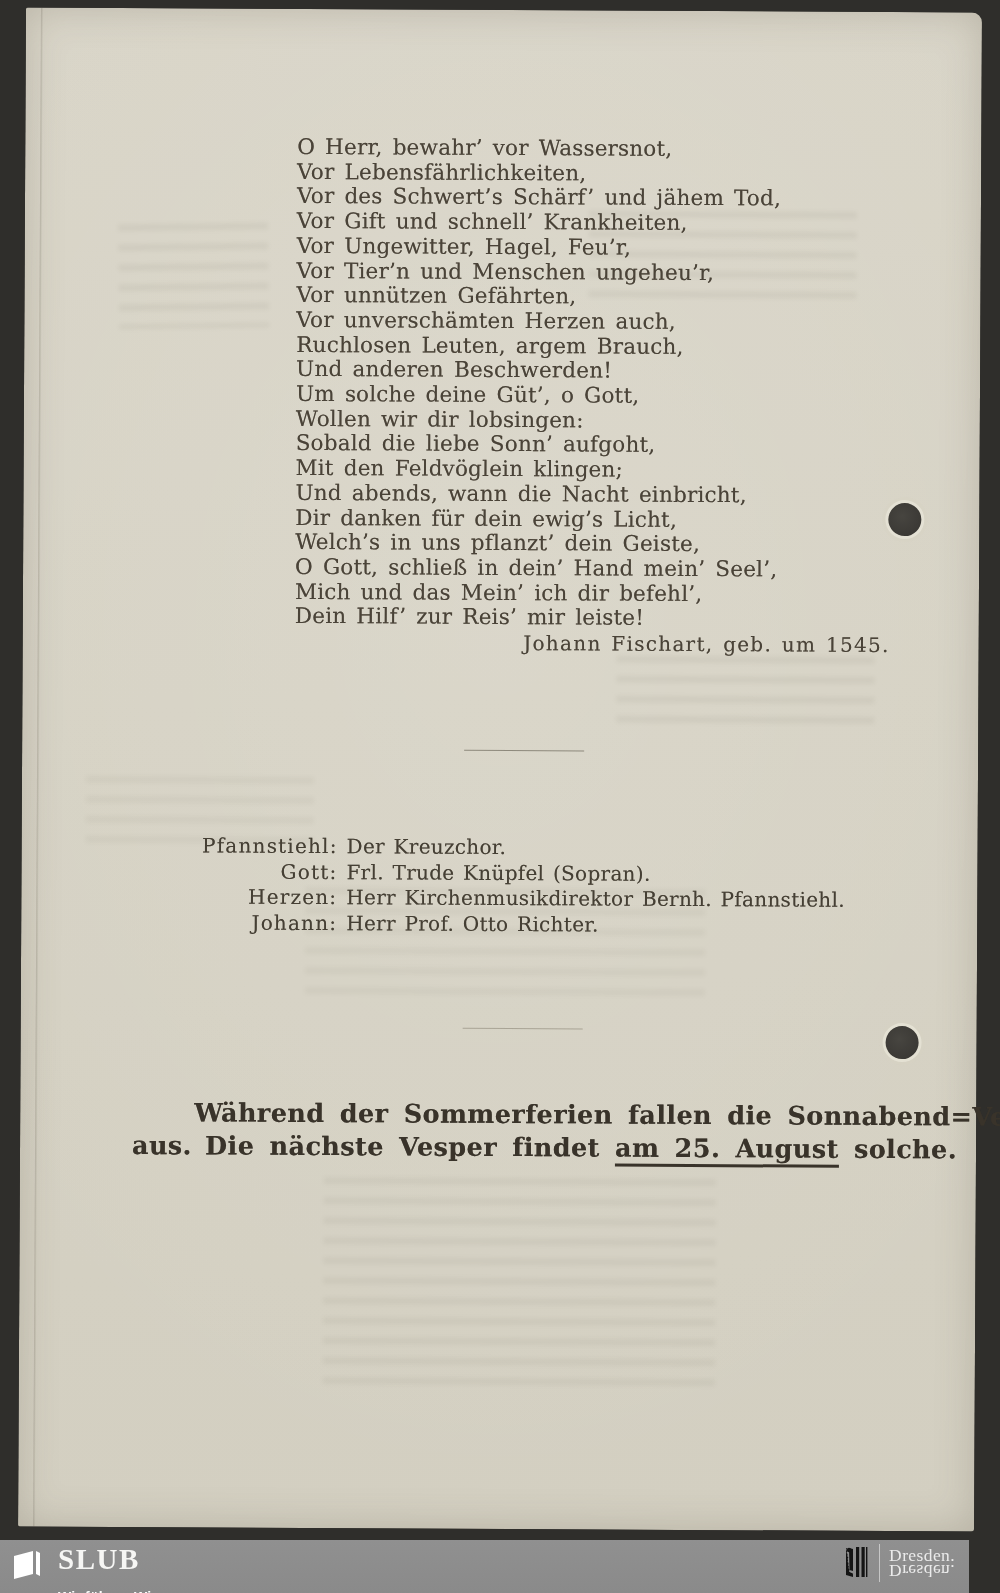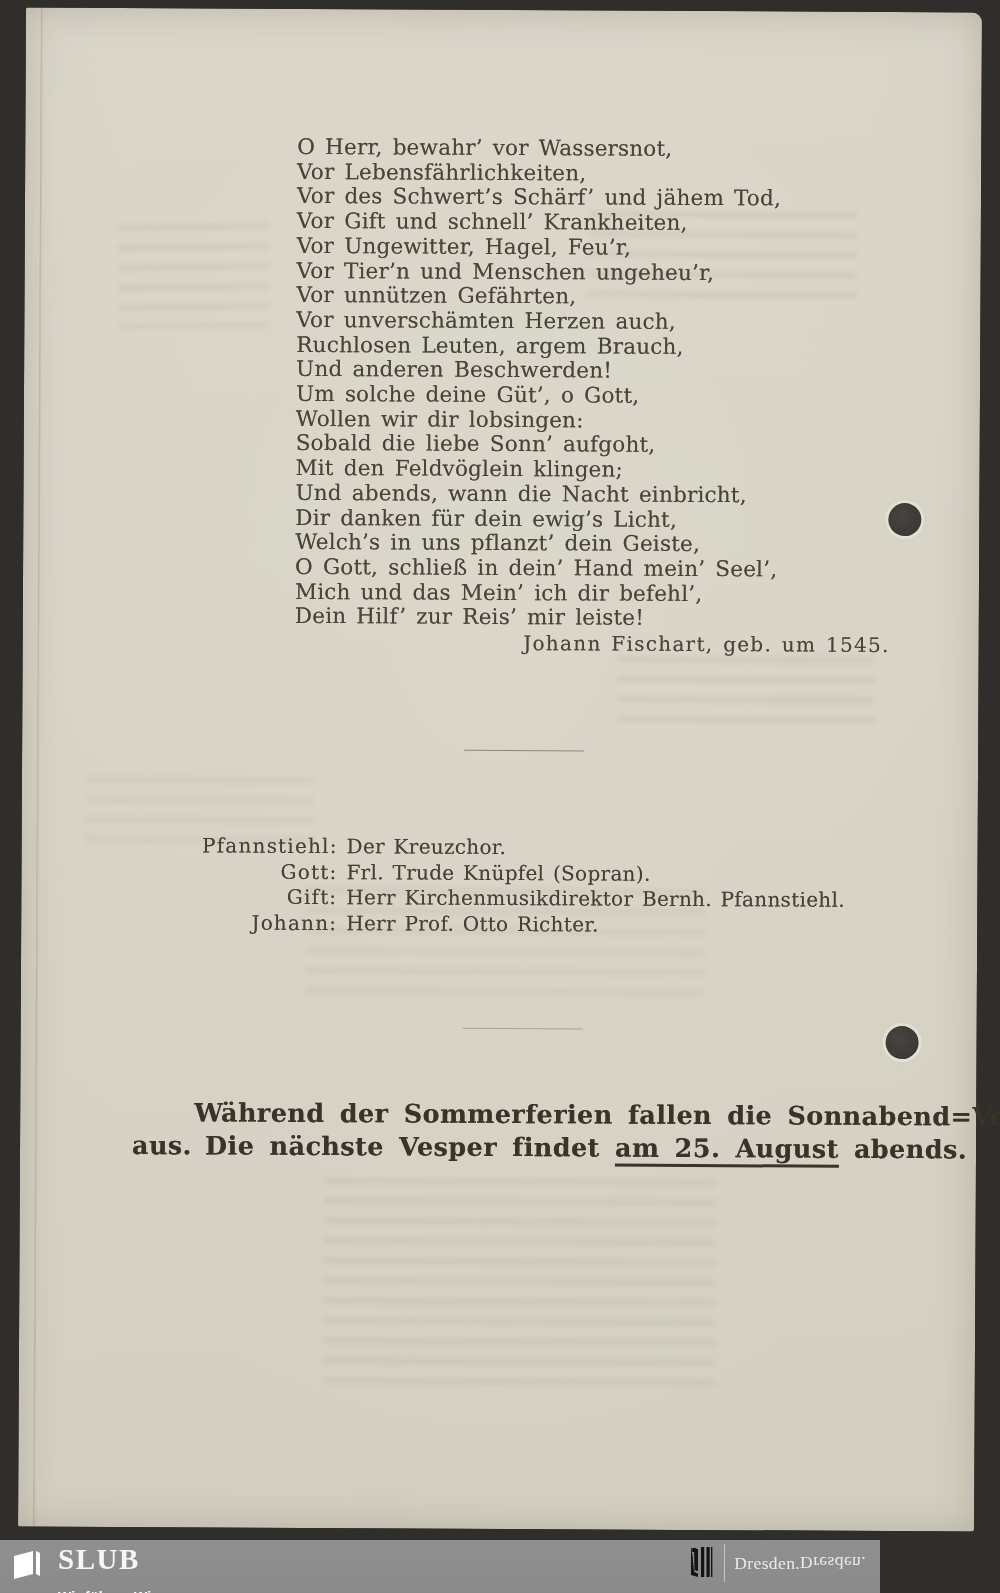--- a/index.html
+++ b/index.html
@@ -73,39 +73,38 @@
       rgba(0,0,0,0) 7px, rgba(0,0,0,0) 20px);
   }
   .sm1{left:94px;top:215px;width:150px;height:105px;transform:rotate(-1deg);}
   .sm2{left:564px;top:200px;width:268px;height:95px;}
   .sm3{left:594px;top:645px;width:258px;height:72px;}
   .sm4{left:64px;top:768px;width:228px;height:70px;opacity:0.10;}
   .sm5{left:284px;top:878px;width:400px;height:112px;opacity:0.10;}
   .sm6{left:304px;top:1168px;width:392px;height:212px;opacity:0.12;}
   
   #footer-bar{
-    position:absolute;left:0;top:1540px;width:864px;height:53px;
+    position:absolute;left:0;top:1540px;width:969px;height:53px;
     background:linear-gradient(#909090,#8a8a8a);
-    padding-left:16px;
   }
   .slub-logo{position:absolute;left:12px;top:5px;display:flex;}
   .slub-book{width:32px;height:32px;margin-top:3px;}
   .slub-texts{margin-left:14px;}
   .slub-wordmark{
     font-family:"Liberation Serif","DejaVu Serif",serif;font-weight:bold;
     font-size:29px;line-height:29px;letter-spacing:1.5px;color:#f6f6f4;
   }
   .slub-tagline{
     font-family:"Liberation Sans","DejaVu Sans",sans-serif;font-weight:bold;
     font-size:14px;line-height:15px;color:#fbfbfa;letter-spacing:0.2px;margin-top:16px;
   }
   .dresden-logo{position:absolute;right:14px;top:4px;display:flex;align-items:center;}
   .coat{width:25px;height:36px;margin-right:11px;}
   .dresden-sep{width:1px;height:38px;background:rgba(245,245,245,0.55);margin-right:9px;}
-  .dresden-texts{display:flex;flex-direction:row;}
+  .dresden-texts{display:flex;flex-direction:column;}
   .dresden-word{
     font-family:"Liberation Serif","DejaVu Serif",serif;
     font-size:17.5px;line-height:16px;color:#ebebeb;letter-spacing:0.4px;
   }
   .dresden-word.mirrored{transform:scaleY(-1);}
 </style>
 </head>
 <body>
 
 <div id="stage">
@@ -144,31 +143,31 @@
     </div>
     <div class="attribution">Johann Fischart, geb. um 1545.</div>
 
     <div class="divider d1"></div>
 
     <div class="credits">
       <div class="lbl">Pfannstiehl:</div>
       <div class="val">Der Kreuzchor.</div>
       <div class="lbl">Gott:</div>
       <div class="val">Frl. Trude Knüpfel (Sopran).</div>
-      <div class="lbl">Gift:</div>
+      <div class="lbl">Herzen:</div>
       <div class="val">Herr Kirchenmusikdirektor Bernh. Pfannstiehl.</div>
       <div class="lbl">Johann:</div>
       <div class="val">Herr Prof. Otto Richter.</div>
     </div>
 
     <div class="divider d2"></div>
 
     <div class="notice">
       <div class="indent">Während der Sommerferien fallen die Sonnabend=Vespern</div>
-      <div><span>aus. Die nächste Vesper findet </span><span class="ul">am 25. August</span><span> abends.</span></div>
+      <div><span>aus. Die nächste Vesper findet </span><span class="ul">am 25. August</span><span> solche.</span></div>
     </div>
 
     <div class="punch-hole h1"></div>
     <div class="punch-hole h2"></div>
   </div>
 
   <div id="footer-bar">
     <div class="slub-logo">
       <svg class="slub-book" viewBox="0 0 32 32">
         <polygon points="2,8 21,3 21,26 2,31" fill="#ffffff"></polygon>

